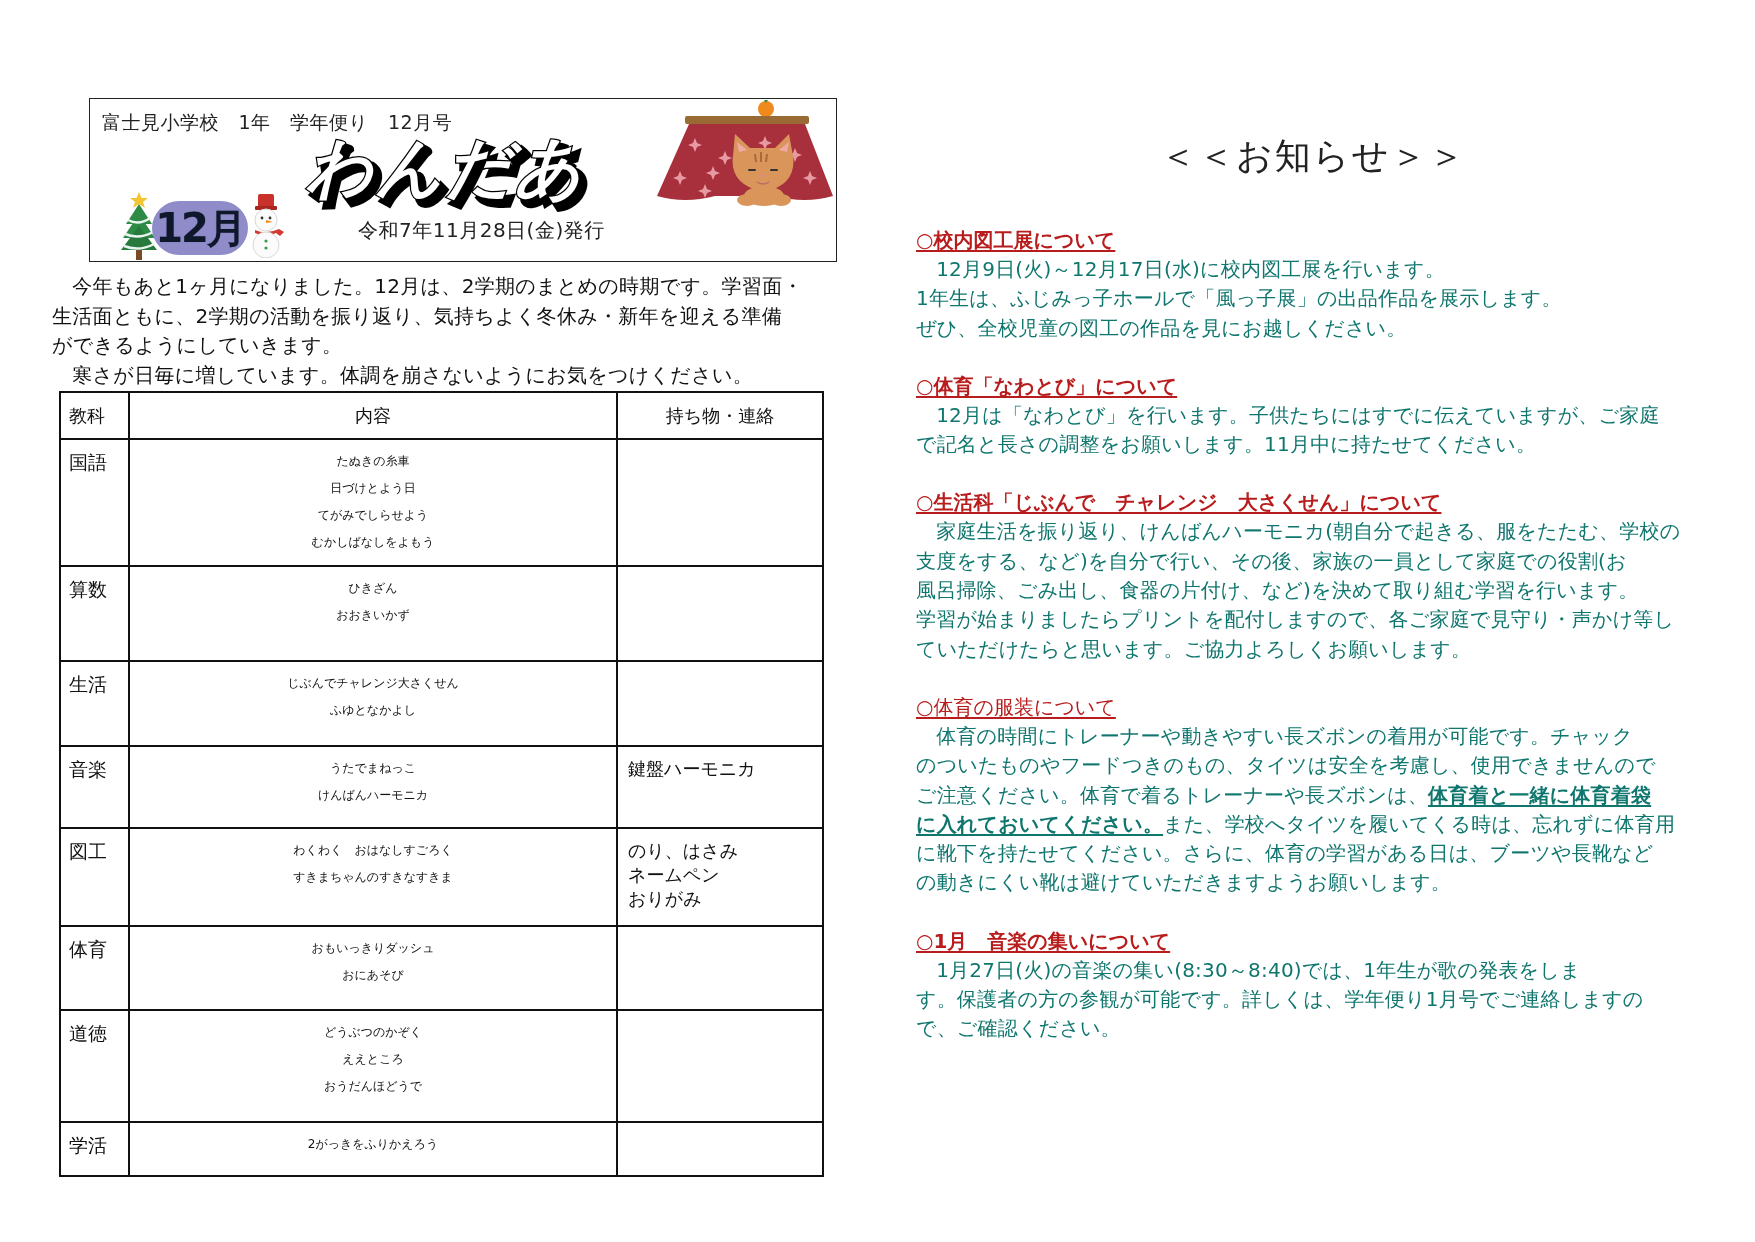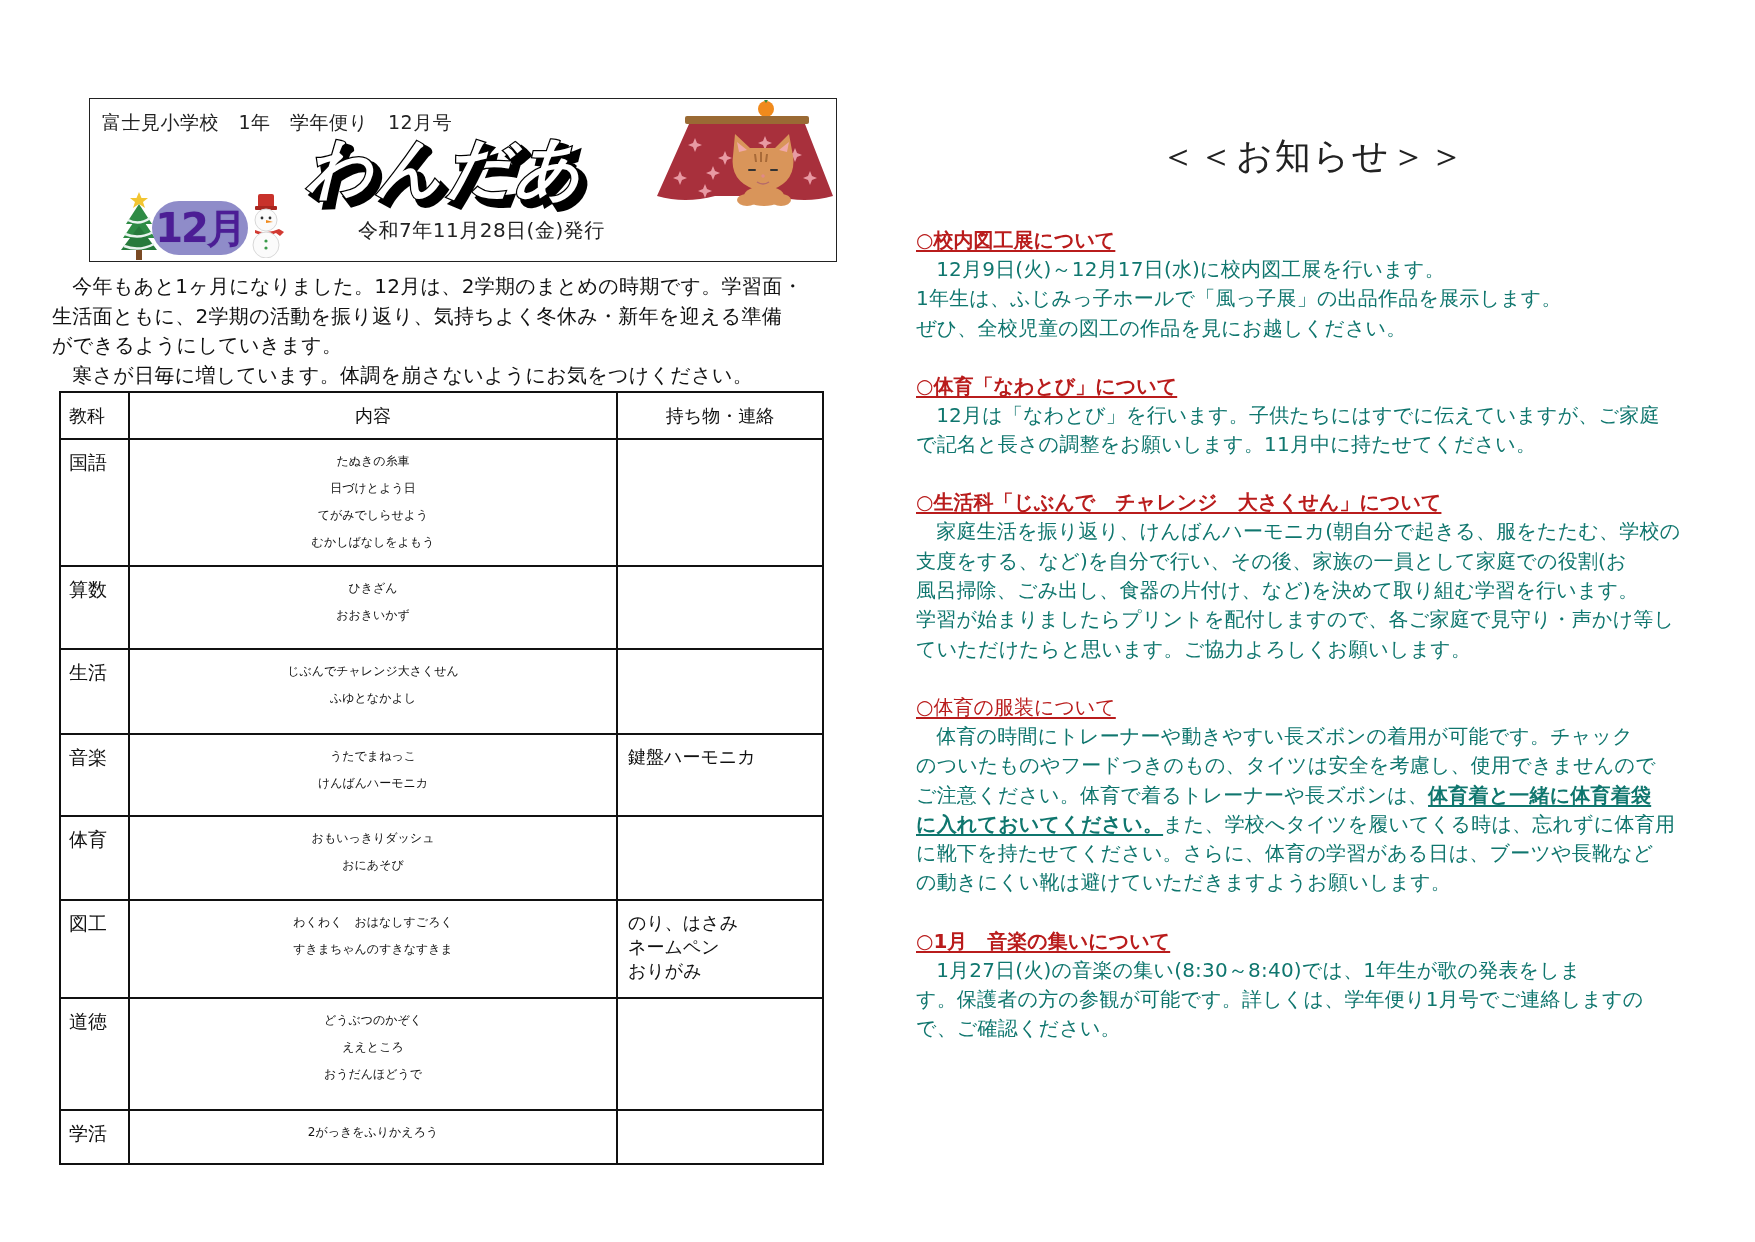--- a/index.html
+++ b/index.html
@@ -26,21 +26,21 @@
   .issue-date {
     position: absolute; left: 358px; top: 217px;
     font-size: 20px; letter-spacing: 0.5px; color: #222;
   }
   .month-badge {
     position: absolute; left: 152px; top: 201px; width: 96px; height: 54px;
     border-radius: 27px; background: #8f8cc9;
     display: flex; align-items: center; justify-content: center;
   }
   .month-badge span {
-    color: #4c1d95; font-weight: bold; font-size: 40px; letter-spacing: -2px;
+    color: #0f172a; font-weight: bold; font-size: 40px; letter-spacing: -2px;
     font-family: "DejaVu Sans", sans-serif;
     text-shadow: 0 0 1px #6f6cab;
   }
   .tree { position: absolute; left: 120px; top: 190px; width: 38px; height: 70px; }
   .snowman { position: absolute; left: 246px; top: 192px; width: 42px; height: 66px; }
   .kotatsu { position: absolute; left: 655px; top: 96px; width: 182px; height: 130px; }
 
   
   .intro {
     position: absolute; left: 52px; top: 272px; width: 790px;
@@ -180,21 +180,21 @@
       <tr style="height: 127px;">
         <td class="subj">国語</td>
         <td class="content">
           <div>たぬきの糸車</div>
           <div>日づけとよう日</div>
           <div>てがみでしらせよう</div>
           <div>むかしばなしをよもう</div>
         </td>
         <td class="items"></td>
       </tr>
-      <tr style="height: 83px;">
+      <tr style="height: 95px;">
         <td class="subj">算数</td>
         <td class="content">
           <div>ひきざん</div>
           <div>おおきいかず</div>
         </td>
         <td class="items"></td>
       </tr>
       <tr style="height: 85px;">
         <td class="subj">生活</td>
         <td class="content">
@@ -205,40 +205,40 @@
       </tr>
       <tr style="height: 82px;">
         <td class="subj">音楽</td>
         <td class="content">
           <div>うたでまねっこ</div>
           <div>けんばんハーモニカ</div>
         </td>
         <td class="items">
           <div>鍵盤ハーモニカ</div>
         </td>
-      </tr>
-      <tr style="height: 84px;">
-        <td class="subj">体育</td>
-        <td class="content">
-          <div>おもいっきりダッシュ</div>
-          <div>おにあそび</div>
-        </td>
-        <td class="items"></td>
       </tr>
       <tr style="height: 98px;">
         <td class="subj">図工</td>
         <td class="content">
           <div>わくわく　おはなしすごろく</div>
           <div>すきまちゃんのすきなすきま</div>
         </td>
         <td class="items">
           <div>のり、はさみ</div>
           <div>ネームペン</div>
           <div>おりがみ</div>
         </td>
+      </tr>
+      <tr style="height: 84px;">
+        <td class="subj">体育</td>
+        <td class="content">
+          <div>おもいっきりダッシュ</div>
+          <div>おにあそび</div>
+        </td>
+        <td class="items"></td>
       </tr>
       <tr style="height: 112px;">
         <td class="subj">道徳</td>
         <td class="content">
           <div>どうぶつのかぞく</div>
           <div>ええところ</div>
           <div>おうだんほどうで</div>
         </td>
         <td class="items"></td>
       </tr>

